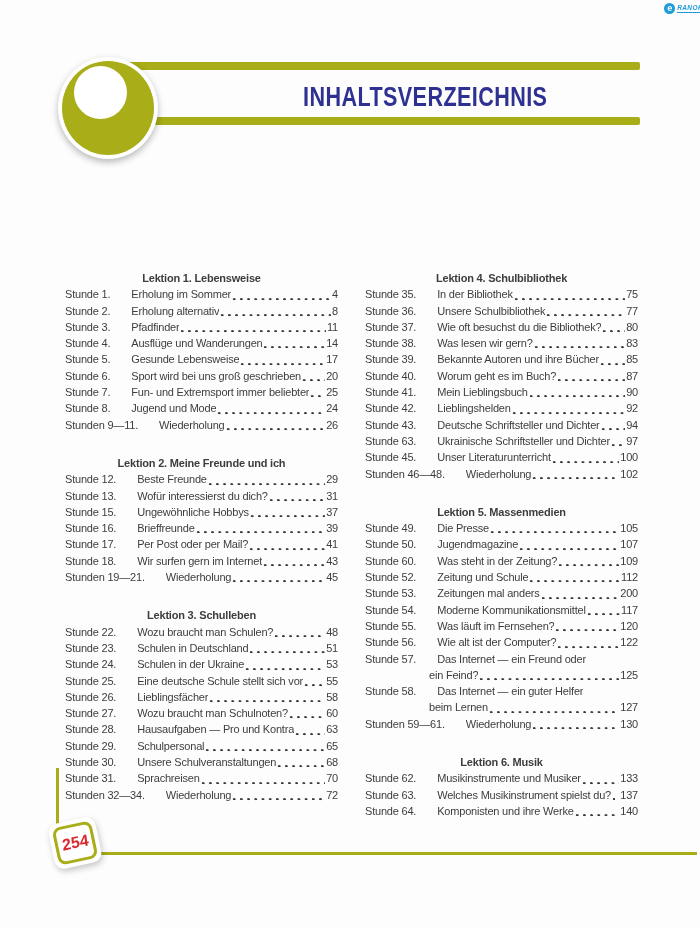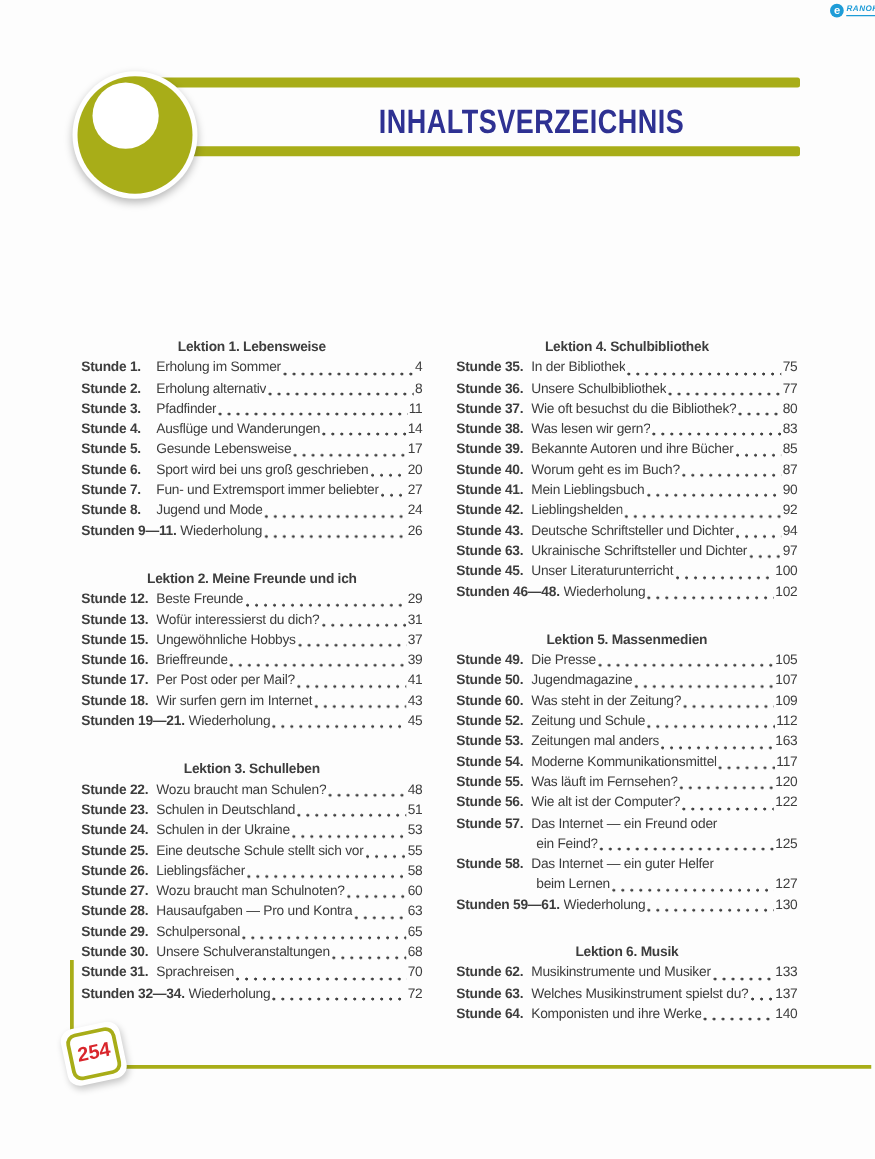--- a/index.html
+++ b/index.html
@@ -35,21 +35,21 @@
     transform:scaleX(.8);transform-origin:left center;white-space:nowrap;
     letter-spacing:.5px;
   }
 
   
   .toc{position:absolute;left:65px;top:270px;width:573px;display:flex;gap:27px;}
   .col{width:273px;flex:0 0 273px;font-size:11px;letter-spacing:-0.2px;}
   .sec-h{text-align:center;font-weight:bold;line-height:16.3px;margin-top:22px;}
   .section:first-child .sec-h{margin-top:0;}
   .entry{display:flex;align-items:flex-end;line-height:16.3px;white-space:nowrap;}
-  .lbl{font-weight:bold;flex:0 0 auto;min-width:60px;padding-right:3px;}
+  .lbl{font-weight:normal;flex:0 0 auto;min-width:60px;padding-right:21px;}
   .entry.cont .lbl{min-width:64px;}
   .ttl{flex:0 1 auto;overflow:hidden;}
   .dots{flex:1 1 5px;min-width:0;height:13px;margin:0 1px;align-self:flex-end;
     background-image:radial-gradient(circle at 2.2px 9.2px,var(--text) 1.02px,transparent 1.32px);
     background-size:7.2px 13px;background-repeat:repeat-x;}
   .pg{flex:0 0 auto;}
 
   
   .vline{position:absolute;left:56px;top:768px;width:3px;height:60px;background:var(--olive);}
   .hline{position:absolute;left:99px;top:852px;width:598px;height:3px;background:var(--olive);}
@@ -116,21 +116,21 @@
           <div class="entry">
             <span class="lbl">Stunde 6.</span>
             <span class="ttl">Sport wird bei uns groß geschrieben</span>
             <span class="dots"></span>
             <span class="pg">20</span>
           </div>
           <div class="entry">
             <span class="lbl">Stunde 7.</span>
             <span class="ttl">Fun- und Extremsport immer beliebter</span>
             <span class="dots"></span>
-            <span class="pg">27</span>
+            <span class="pg">25</span>
           </div>
           <div class="entry">
             <span class="lbl">Stunde 8.</span>
             <span class="ttl">Jugend und Mode</span>
             <span class="dots"></span>
             <span class="pg">24</span>
           </div>
           <div class="entry">
             <span class="lbl">Stunden 9—11.</span>
             <span class="ttl">Wiederholung</span>
@@ -352,21 +352,21 @@
           <div class="entry">
             <span class="lbl">Stunde 52.</span>
             <span class="ttl">Zeitung und Schule</span>
             <span class="dots"></span>
             <span class="pg">112</span>
           </div>
           <div class="entry">
             <span class="lbl">Stunde 53.</span>
             <span class="ttl">Zeitungen mal anders</span>
             <span class="dots"></span>
-            <span class="pg">163</span>
+            <span class="pg">200</span>
           </div>
           <div class="entry">
             <span class="lbl">Stunde 54.</span>
             <span class="ttl">Moderne Kommunikationsmittel</span>
             <span class="dots"></span>
             <span class="pg">117</span>
           </div>
           <div class="entry">
             <span class="lbl">Stunde 55.</span>
             <span class="ttl">Was läuft im Fernsehen?</span>

